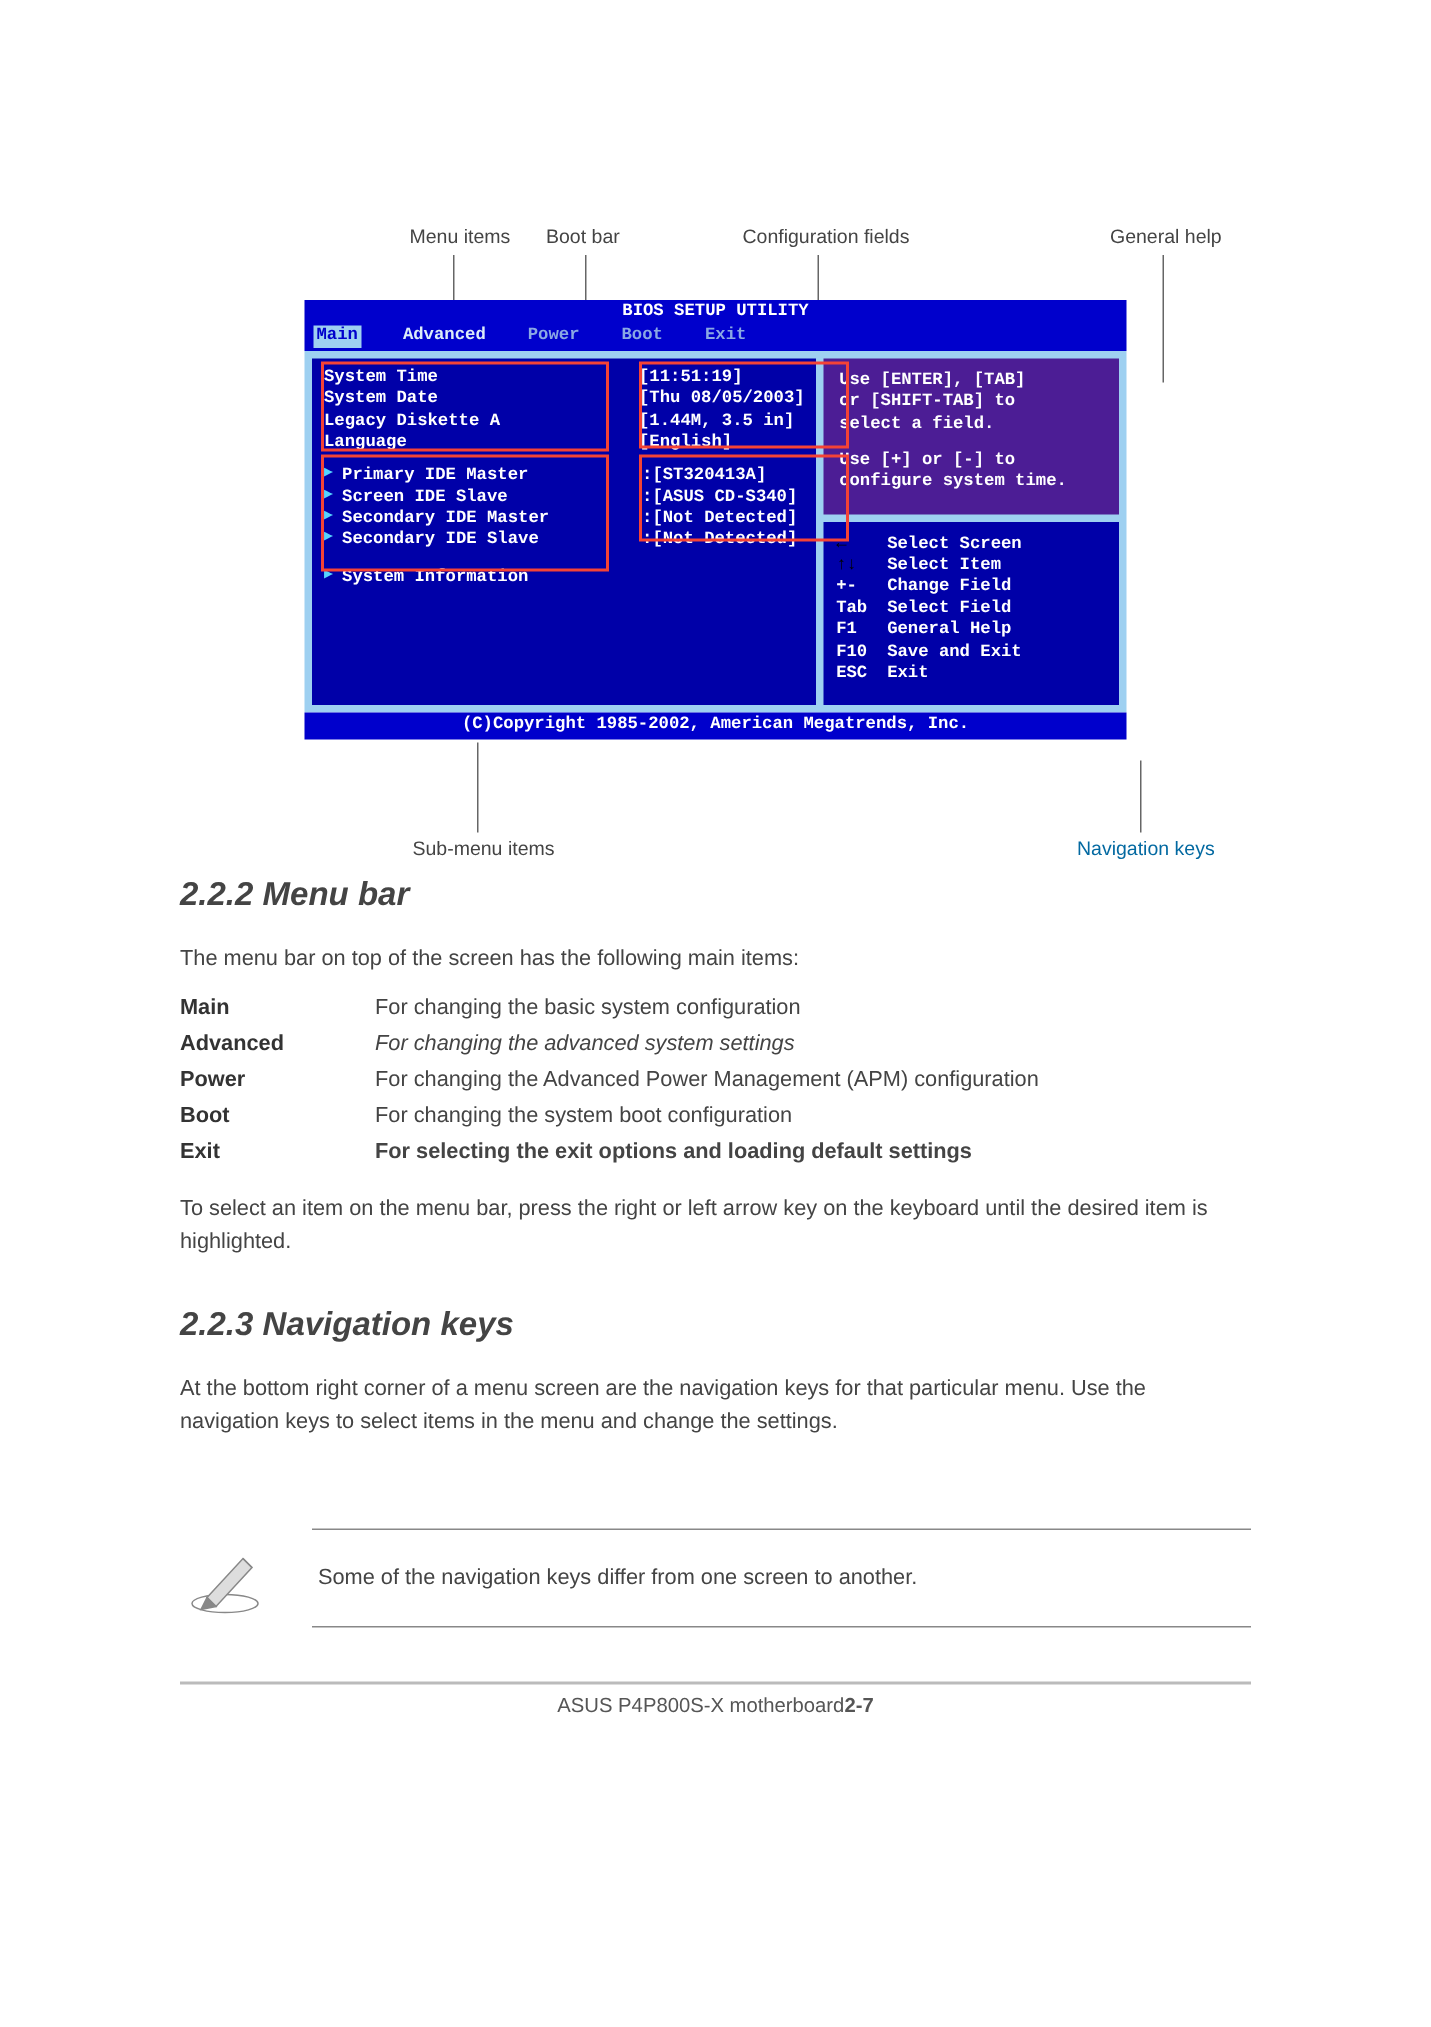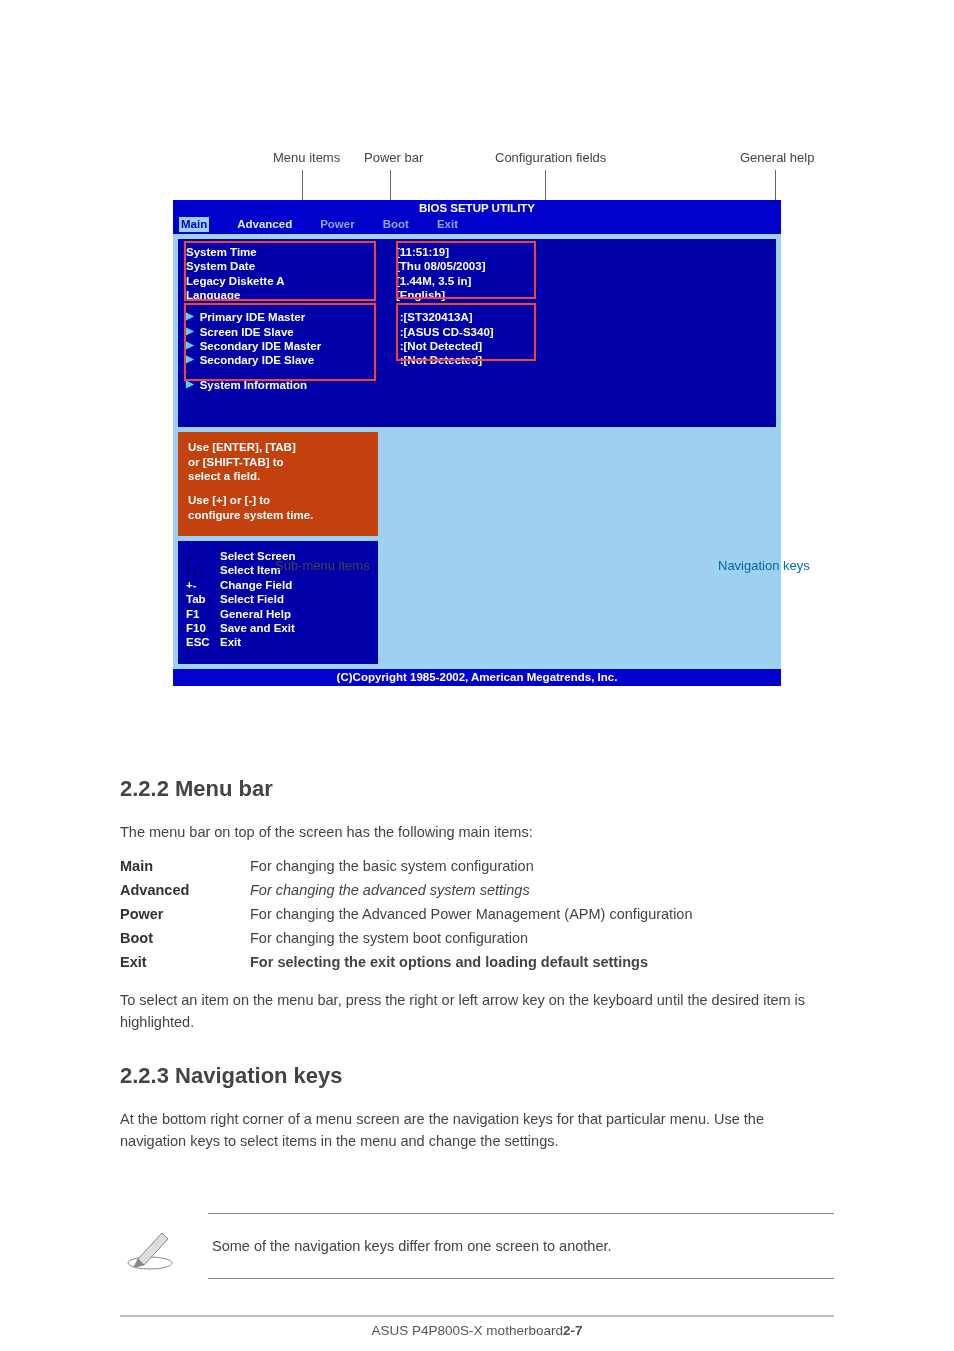--- a/index.html
+++ b/index.html
@@ -7,24 +7,24 @@
     width: 954px;
     height: 1351px;
     background: #ffffff;
     font-family: Arial, Helvetica, sans-serif;
     position: relative;
   }
   .main-wrap {
     padding: 40px 120px 0 120px;
   }
   .bios-screenshot {
-    width: 608px;
+    width: 548px;
     margin: 160px auto 0 auto;
     position: relative;
-    font-family: Liberation Sans, sans-serif;
+    font-family: Liberation Mono, monospace;
     font-size: 11.5px;
     font-weight: bold;
     line-height: 1.25;
     color: #ffffff;
   }
   .bios-title-bar {
     background: #0000cc;
     color: #ffffff;
     text-align: center;
     padding: 1px 0;
@@ -41,37 +41,36 @@
     background: #9ed0f1;
     color: #0000cc;
     padding: 0 2px;
   }
   .bios-menu-faint { color: #8aa8e4; }
   .bios-body {
     background: #9ed0f1;
     display: flex;
     padding: 5px;
     gap: 5px;
-    flex-direction: column;
   }
   .bios-left {
     flex: 1;
     background: #0000a8;
     padding: 6px 8px 35px 8px;
     color: #ffffff;
     position: relative;
   }
   .bios-right {
     width: 200px;
     display: flex;
     flex-direction: column;
     gap: 5px;
   }
   .bios-help-top {
-    background: #c2410c;
+    background: #4c1d95;
     padding: 8px 28px 14px 10px;
     color: #ffffff;
     flex: 1;
   }
   .bios-help-bot {
     background: #0000a8;
     padding: 8px 6px 14px 8px;
     color: #ffffff;
   }
   .bios-copy {
@@ -120,20 +119,21 @@
   .guide {
     position: absolute;
     background: #666;
   }
   .guide.v { width: 1px; }
 
   .page-title {
     margin-top: 36px;
     font-size: 22px;
     color: #444;
+    font-style: italic;
   }
   .para {
     margin-top: 20px;
     font-size: 14.5px;
     color: #444;
     line-height: 1.5;
   }
   .note-block {
     display: flex;
     align-items: center;
@@ -174,21 +174,21 @@
 <div class="guide v" style="left:390px; top:170px; height:65px;"></div>
 <div class="guide v" style="left:545px; top:170px; height:75px;"></div>
 <div class="guide v" style="left:775px; top:170px; height:85px;"></div>
 
 <div class="guide v" style="left:318px; top:495px; height:60px;"></div>
 <div class="guide v" style="left:760px; top:507px; height:48px;"></div>
 
 <div class="main-wrap">
 
   <div style="position:absolute; top:150px; left:273px; font-size:13px; color:#444;">Menu items</div>
-  <div style="position:absolute; top:150px; left:364px; font-size:13px; color:#444;">Power bar</div>
+  <div style="position:absolute; top:150px; left:364px; font-size:13px; color:#444;">Boot bar</div>
   <div style="position:absolute; top:150px; left:495px; font-size:13px; color:#444;">Configuration fields</div>
   <div style="position:absolute; top:150px; left:740px; font-size:13px; color:#444;">General help</div>
 
   <div class="bios-screenshot">
     <div class="bios-title-bar">BIOS SETUP UTILITY</div>
     <div class="bios-menu-bar">
       <span class="bios-menu-item sel">Main</span>
       <span class="bios-menu-item">Advanced</span>
       <span class="bios-menu-faint">Power</span>
       <span class="bios-menu-faint">Boot</span>

